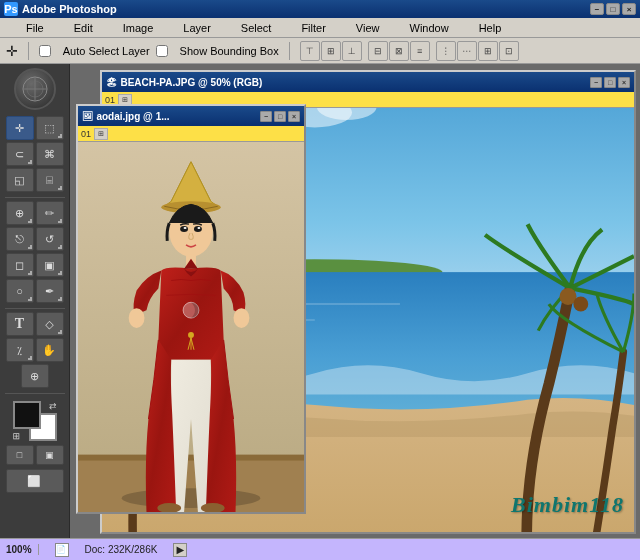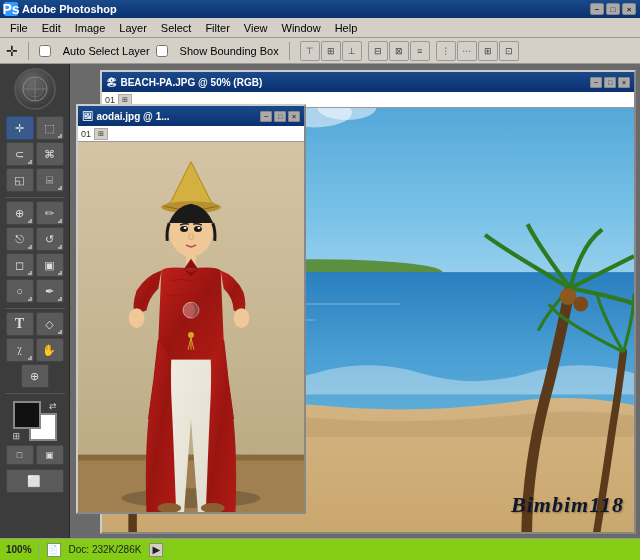--- a/index.html
+++ b/index.html
@@ -26,21 +26,21 @@
     }
     #title-bar .ps-icon {
       width: 14px;
       height: 14px;
       margin-right: 4px;
       background: #3399ff;
       border-radius: 2px;
       display: flex;
       align-items: center;
       justify-content: center;
-      font-size: 14px;
+      font-size: 11px;
       font-weight: bold;
       color: white;
     }
     #title-bar .win-controls {
       margin-left: auto;
       display: flex;
       gap: 2px;
     }
     #title-bar .win-btn {
       width: 14px;
@@ -64,20 +64,21 @@
       display: flex;
       align-items: center;
       padding: 0 4px;
       gap: 2px;
     }
     .menu-item {
       padding: 2px 6px;
       font-size: 11px;
       color: #000;
       cursor: pointer;
+      margin-left: 16px;
     }
 
     
     #options-bar {
       height: 26px;
       background: #d4d0c8;
       border-bottom: 1px solid #999;
       display: flex;
       align-items: center;
       padding: 0 6px;
@@ -290,21 +291,21 @@
       border-radius: 1px;
       font-size: 7px;
       display: flex;
       align-items: center;
       justify-content: center;
       cursor: pointer;
       color: #333;
     }
     .sub-toolbar {
       height: 16px;
-      background: #ffffff;
+      background: #fde047;
       border-bottom: 1px solid #999;
       display: flex;
       align-items: center;
       padding: 0 3px;
       gap: 3px;
       font-size: 9px;
       color: #333;
     }
     .sub-toolbar-btn {
       width: 14px;
@@ -351,26 +352,26 @@
       left: 0;
       right: 0;
       bottom: 0;
       overflow: hidden;
       background: #c8b89a;
     }
 
     
     #status-bar {
       height: 22px;
-      background: #84cc16;
+      background: #c4b5fd;
       border-top: 1px solid #999;
       display: flex;
       align-items: center;
       padding: 0 6px;
-      gap: 8px;
+      gap: 16px;
       font-size: 10px;
       color: #222;
     }
     .status-zoom {
       font-weight: bold;
       border-right: 1px solid #999;
       padding-right: 6px;
     }
     .status-doc-icon {
       width: 14px;
@@ -397,21 +398,21 @@
       cursor: pointer;
     }
 
     
     .watermark {
       position: absolute;
       bottom: 14px;
       right: 10px;
       font-family: 'Times New Roman', serif;
       font-size: 22px;
-      color: #0f172a;
+      color: #0f766e;
       font-style: italic;
       font-weight: bold;
       letter-spacing: 1px;
       z-index: 20;
       text-shadow: 1px 1px 2px rgba(0,0,0,0.3);
       margin-top: 29px;
     }
 
     
     .woman-figure {

